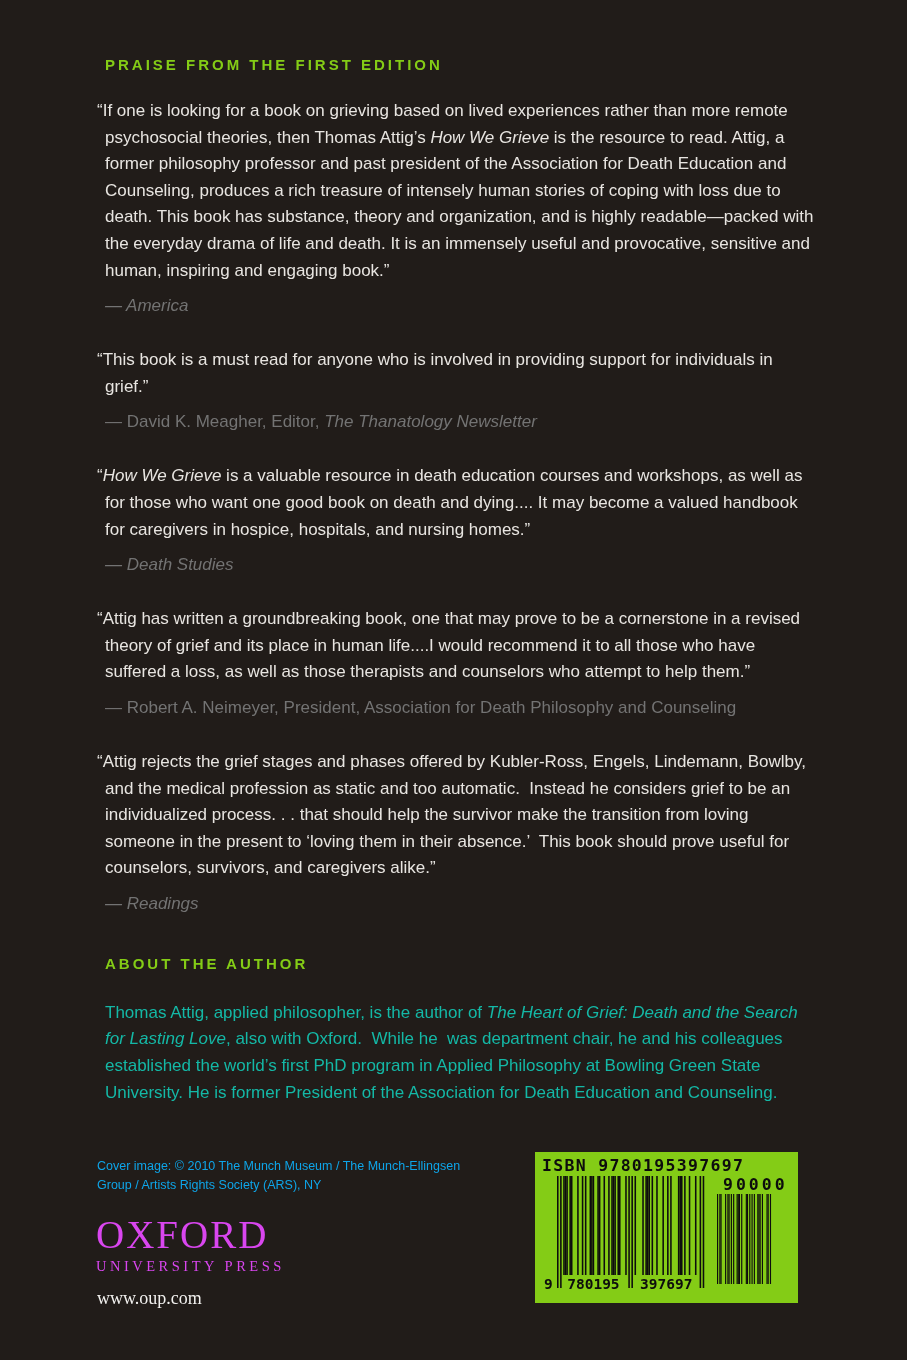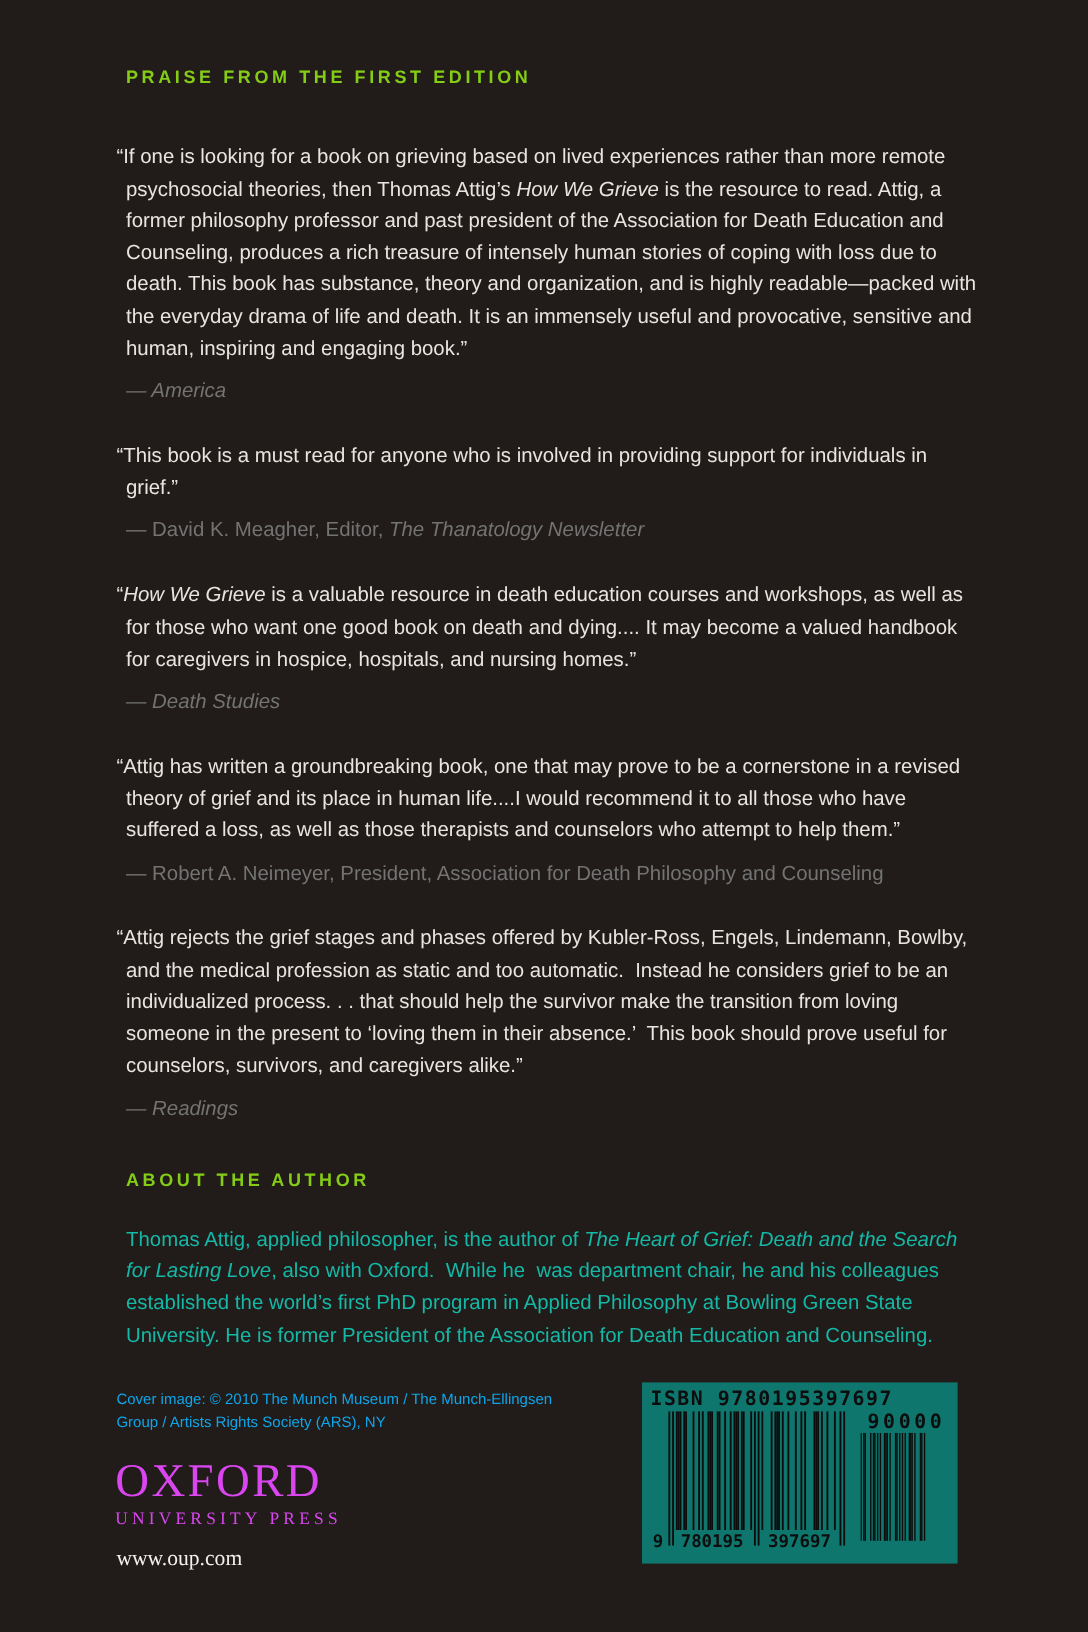--- a/index.html
+++ b/index.html
@@ -15,21 +15,21 @@
   }
   .section-heading {
     font-size:15px; font-weight:bold; letter-spacing:3px;
     color:#84cc16; margin:0 0 0 0;
   }
   .quote {
     color:#e8e5e1; font-size:17px; line-height:26.6px;
     margin:30px 0 11px 0; text-indent:-8px;
     white-space:pre-wrap;
   }
-  .quote.first { margin-top:45px; }
+  .quote.first { margin-top:25px; }
   .attr {
     color:#737373; font-size:17px; line-height:22px; margin:0;
     white-space:pre-wrap;
   }
   .about-heading { margin-top:40px; }
   .about-text {
     color:#14b8a6; font-size:17px; line-height:26.6px;
     margin:28px 0 0 0; white-space:pre-wrap;
   }
   .it { font-style:italic; }
@@ -42,21 +42,21 @@
     font-family:"Liberation Serif", serif;
   }
   .oxford-name { font-size:39px; letter-spacing:2px; line-height:38px; }
   .oxford-sub  { font-size:14.5px; letter-spacing:3.5px; margin-top:4px; }
   .website {
     position:absolute; left:97px; top:1288px; color:#f2f1ef;
     font-family:"Liberation Serif", serif; font-size:18px;
   }
   .barcode-panel {
     position:absolute; left:535px; top:1152px; width:263px; height:151px;
-    background:#0f766e;
+    background:#84cc16;
   }
   .bc-text {
     font-family:"DejaVu Sans Mono", monospace; font-weight:bold; color:#0d0d0d;
     position:absolute; white-space:nowrap;
   }
   .isbn-label { left:7px; top:4px; font-size:16.5px; letter-spacing:1.3px; }
   .price-code { left:188px; top:23px; font-size:16.5px; letter-spacing:3px; }
   svg text {
     font-family:"DejaVu Sans Mono", monospace; font-weight:bold;
   }

